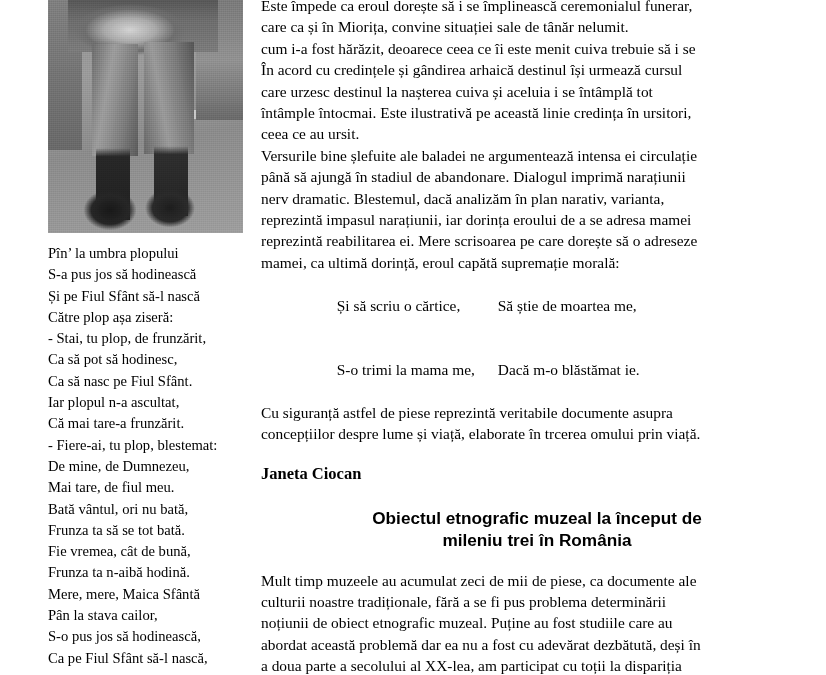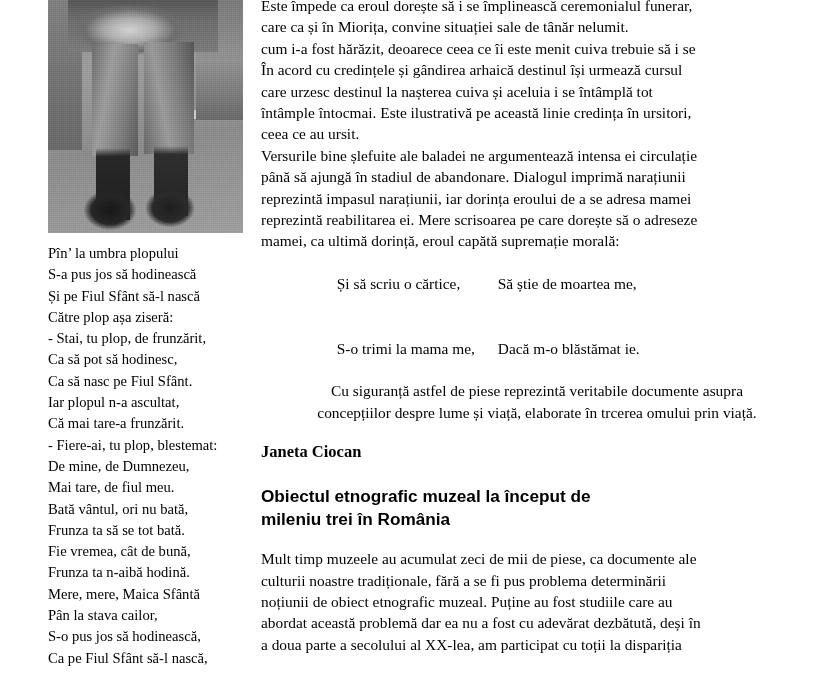--- a/index.html
+++ b/index.html
@@ -121,27 +121,27 @@
     font-weight: bold;
     font-size: 16.5px;
     line-height: 20px;
     margin: 19px 0 4px 0;
   }
   .article-title {
     font-family: "Liberation Sans", "DejaVu Sans", sans-serif;
     font-weight: bold;
     font-size: 17.2px;
     line-height: 22.5px;
-    text-align: left;
+    text-align: center;
     margin: 23px 0 0 0;
   }
   .article-title .line { display: block; }
 
   .body-para { margin-top: 18px; }
-  .body-para2 { margin-top: 0; text-align: center; }
+  .body-para2 { margin-top: 0; }
 </style>
 </head>
 <body>
 
 <div class="page">
 
   <div class="left-col">
     <div class="photo-frame">
       <div class="photo"></div>
       <div class="photo-grain"></div>
@@ -179,20 +179,21 @@
       <span class="line">cum i-a fost hărăzit, deoarece ceea ce îi este menit cuiva trebuie să i se</span>
       <span class="line">În acord cu credințele și gândirea arhaică destinul își urmează cursul</span>
       <span class="line">care urzesc destinul la nașterea cuiva și aceluia i se întâmplă tot</span>
       <span class="line">întâmple întocmai. Este ilustrativă pe această linie credința în ursitori,</span>
       <span class="line">ceea ce au ursit.</span>
     </p>
 
     <p class="para">
       <span class="line">Versurile bine șlefuite ale baladei ne argumentează intensa ei circulație</span>
       <span class="line">până să ajungă în stadiul de abandonare. Dialogul imprimă narațiunii</span>
+      <span class="line">nerv dramatic. Blestemul, dacă analizăm în plan narativ, varianta,</span>
       <span class="line">reprezintă impasul narațiunii, iar dorința eroului de a se adresa mamei</span>
       <span class="line">reprezintă reabilitarea ei. Mere scrisoarea pe care dorește să o adreseze</span>
       <span class="line">mamei, ca ultimă dorință, eroul capătă supremație morală:</span>
     </p>
 
     <div class="verse-block">
       <span class="verse-row">
         <span class="verse-a">Și să scriu o cărtice,</span><span>Să știe de moartea me,</span>
       </span>
       <span class="verse-row">

